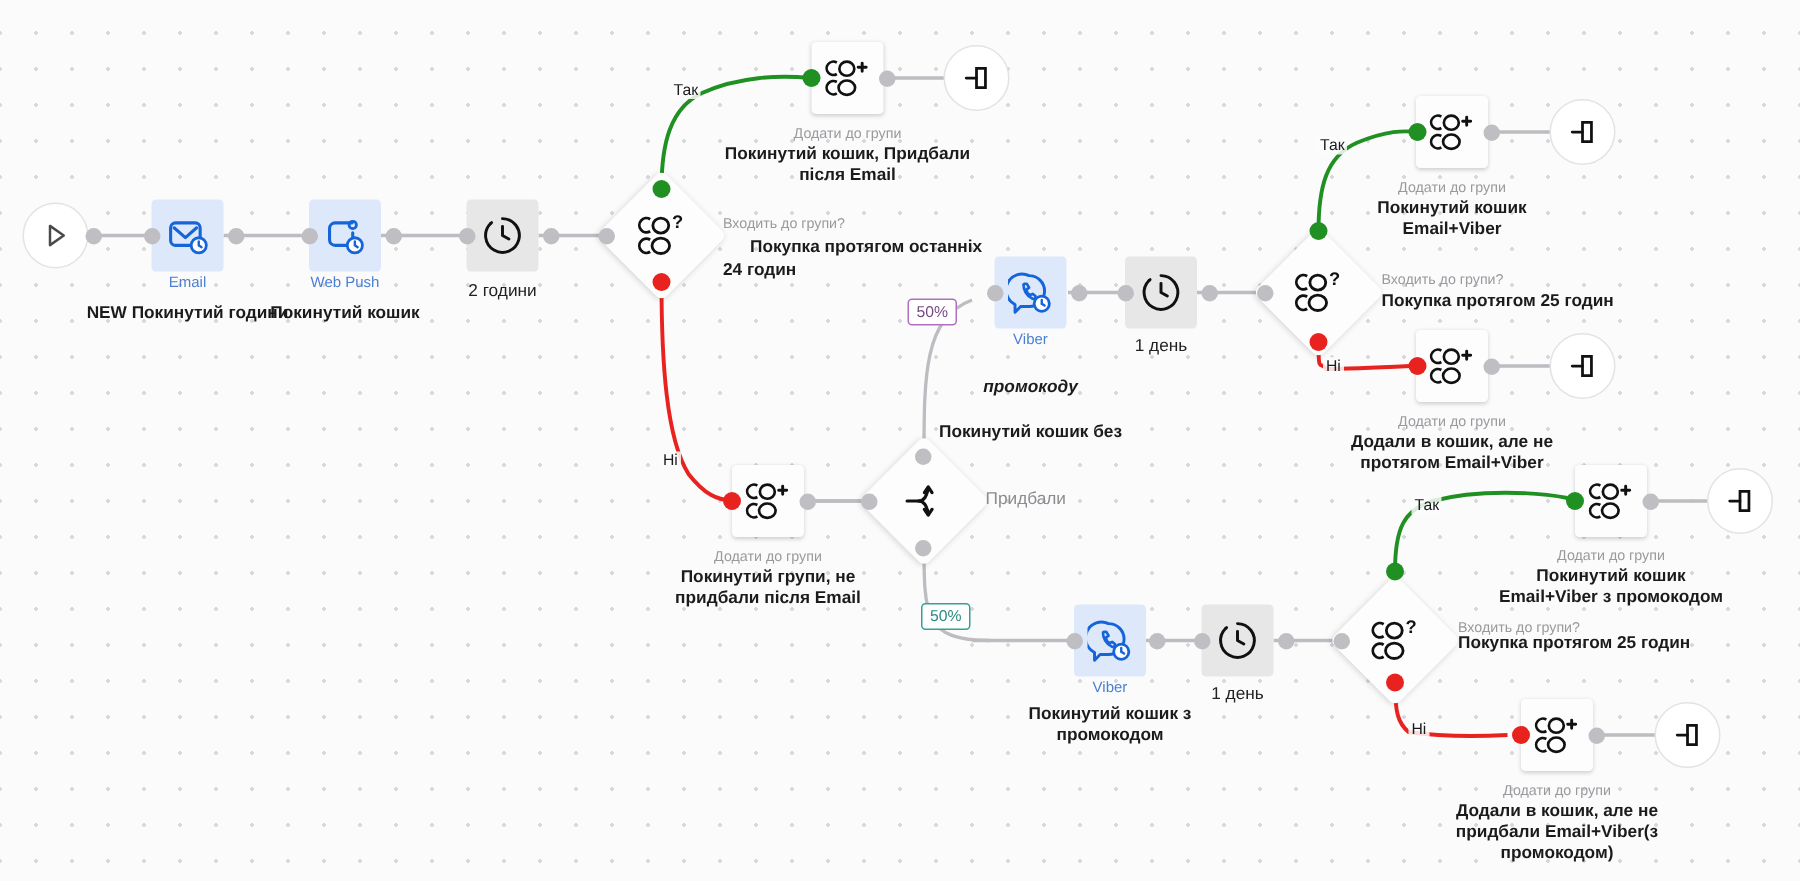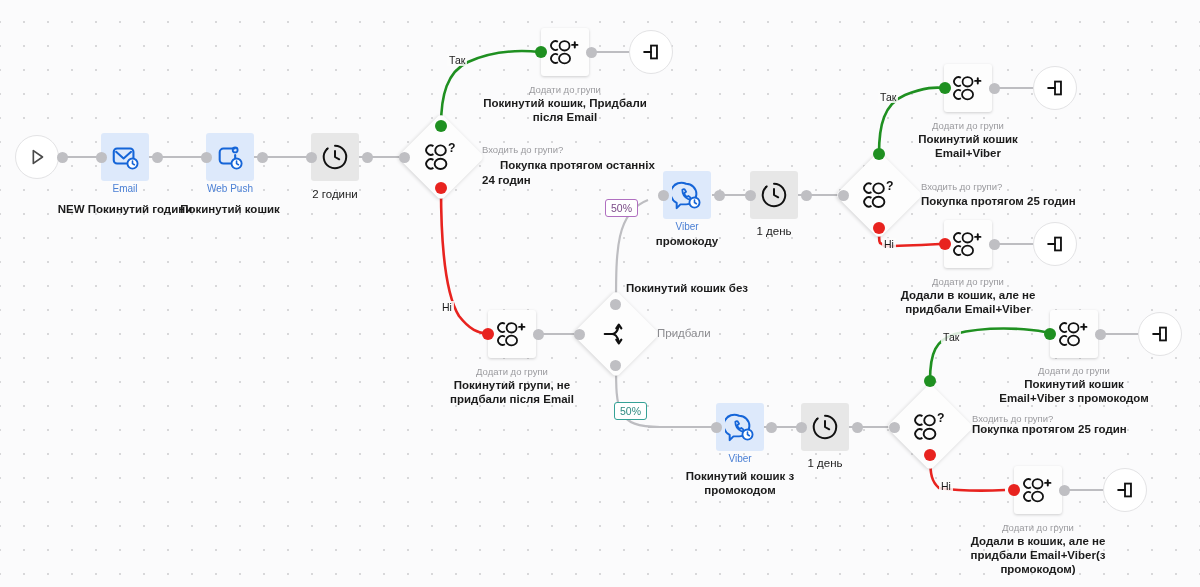--- a/index.html
+++ b/index.html
@@ -290,21 +290,21 @@
         <path d="M11 10.5 C11 14 13 18.5 17.5 20.5 C19 21 20 19.5 19.5 18.5 L17.5 17 L15.5 18 C14 16.8 13 15.2 13.3 13.8 L15 12.5 L13.5 10 C12.5 9.5 11 10 11 10.5 Z" fill="none" stroke="#1565d8" stroke-width="1.9" stroke-linejoin="round"></path>
         <circle cx="24" cy="24" r="5.4" fill="#fff" stroke="#1565d8" stroke-width="2"></circle>
         <path d="M24 21.3 L24 24 L26 25.3" fill="none" stroke="#1565d8" stroke-width="1.7" stroke-linecap="round"></path>
       </svg>
     </div>
     <div class="chan">Viber</div>
   </div>
   <div class="port" style="left:658px; top:190px;"></div>
   <div class="port" style="left:714px; top:190px;"></div>
   <div class="cap" style="left:687px; top:237px;margin-top:44px;">Покинутий кошик без</div>
-  <div class="cap" style="left:687px; top:234px;">промокоду</div>
+  <div class="cap" style="left:687px; top:251px;font-style:italic;">промокоду</div>
 
   <div class="node" style="left:750px; top:171px; width:48px;">
     <div class="sq timer">
       <svg width="30" height="30" viewBox="0 0 32 32">
         <path d="M16 4 A12 12 0 1 1 7.5 7.5" fill="none" stroke="#111" stroke-width="2.1" stroke-linecap="round"></path>
         <path d="M7.5 7.5 A12 12 0 0 1 11 5.2" fill="none" stroke="#111" stroke-width="2.1" stroke-linecap="round" stroke-dasharray="1 3.2"></path>
         <path d="M16 9.5 L16 16 L20.5 18.5" fill="none" stroke="#111" stroke-width="2.1" stroke-linecap="round" stroke-linejoin="round"></path>
       </svg>
     </div>
   </div>
@@ -367,21 +367,21 @@
         <path d="M26 10 L32 10 M29 7 L29 13" stroke="#111" stroke-width="2.2" stroke-linecap="round"></path>
         <path d="M10 21 A5 5 0 1 0 10 29.5" fill="none" stroke="#111" stroke-width="2"></path>
         <ellipse cx="17.5" cy="25.3" rx="6.2" ry="5.4" fill="none" stroke="#111" stroke-width="2"></ellipse>
       </svg>
     </div>
   </div>
   <div class="port r" style="left:939px; top:238px;"></div>
   <div class="port" style="left:989px; top:239px;"></div>
   <div class="subcap" style="left:968px; top:276px;">Додати до групи</div>
   <div class="cap" style="left:968px; top:288px;">Додали в кошик, але не</div>
-  <div class="cap" style="left:968px; top:302px;">придбали Email+Viber</div>
+  <div class="cap" style="left:968px; top:302px;">протягом Email+Viber</div>
 
   <div class="node" style="left:1033px; top:222px;">
     <div class="circ">
       <svg width="22" height="22" viewBox="0 0 24 24">
         <rect x="12" y="5" width="6.5" height="14" fill="none" stroke="#111" stroke-width="2"></rect>
         <path d="M4.5 12 L12 12" stroke="#111" stroke-width="2" stroke-linecap="round"></path>
       </svg>
     </div>
   </div>
 

